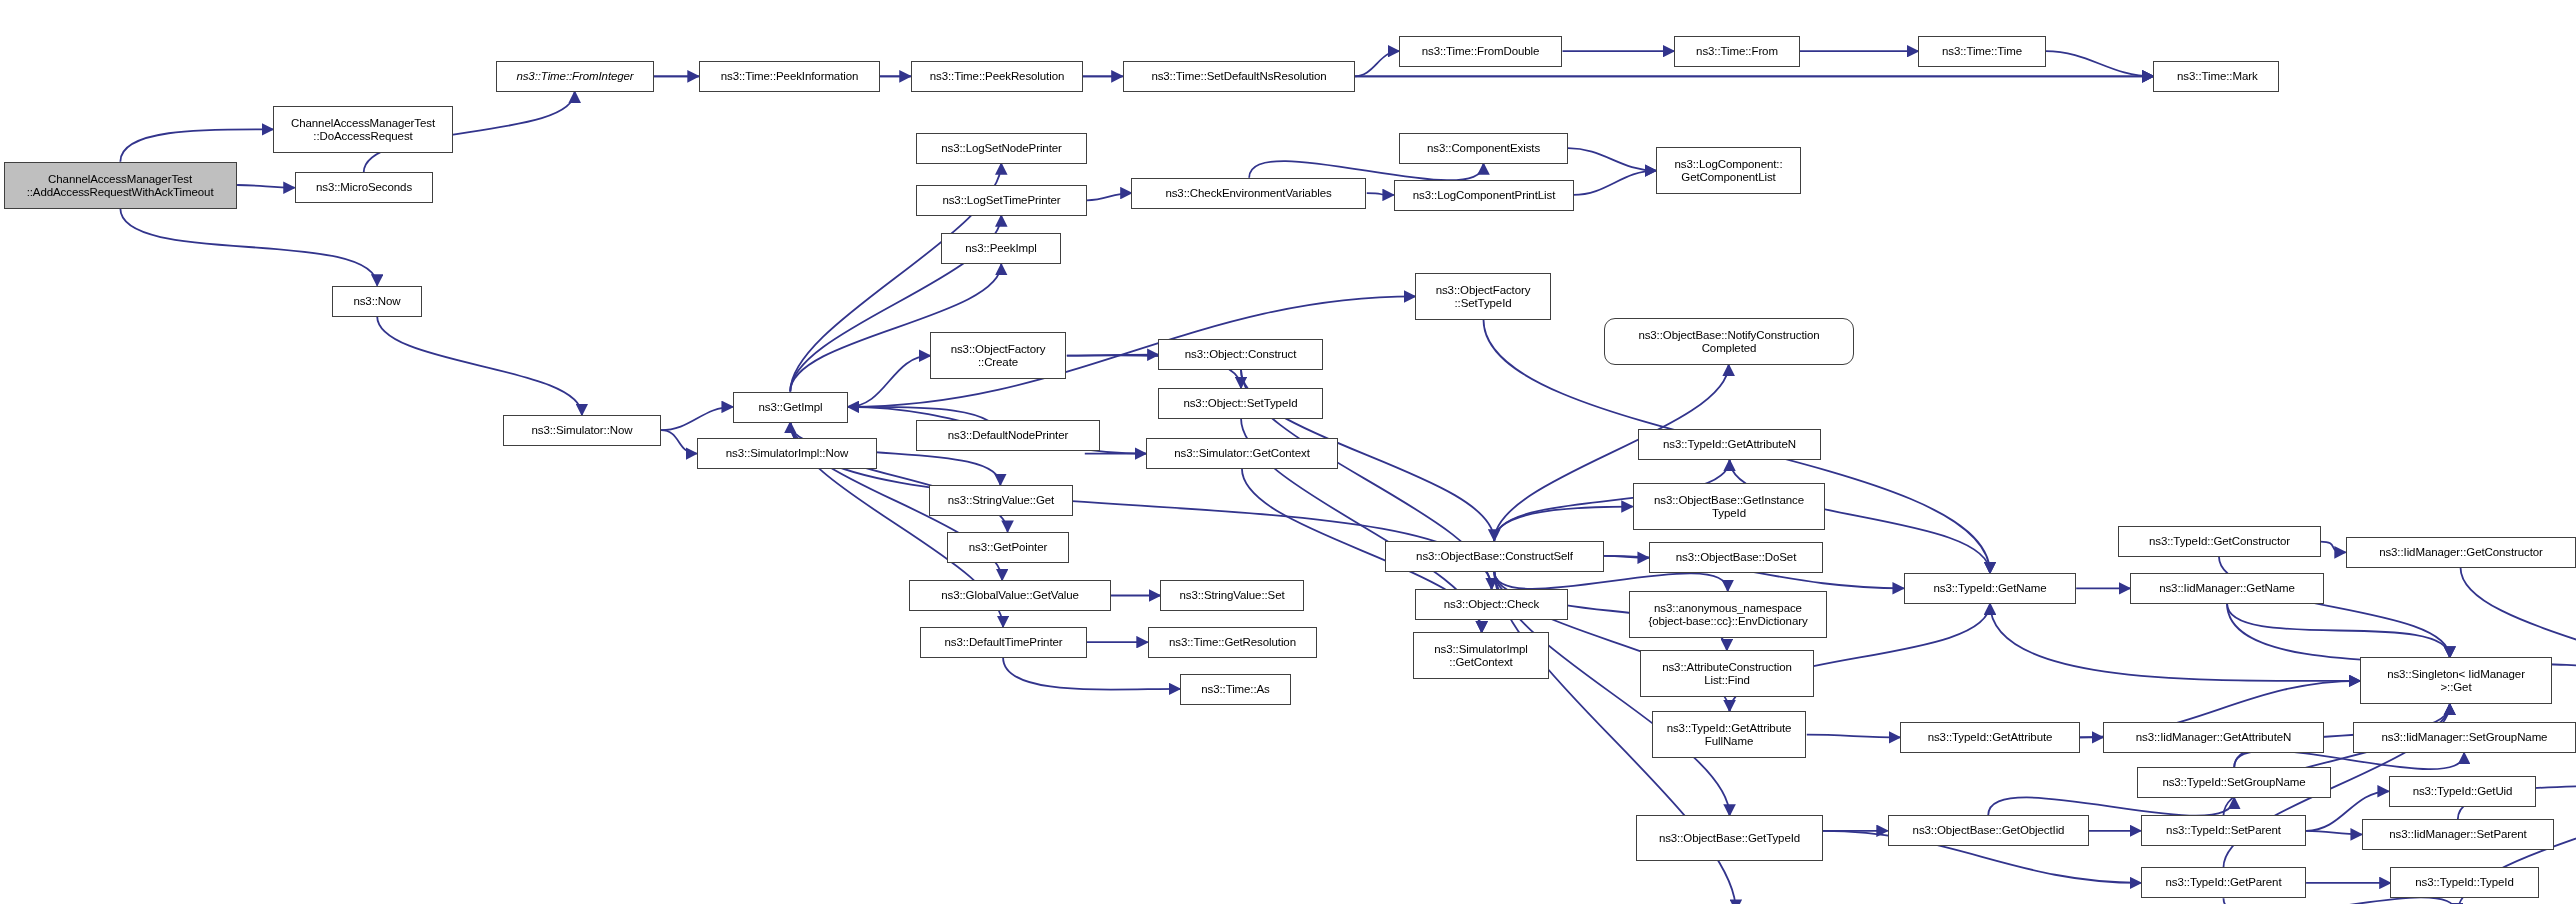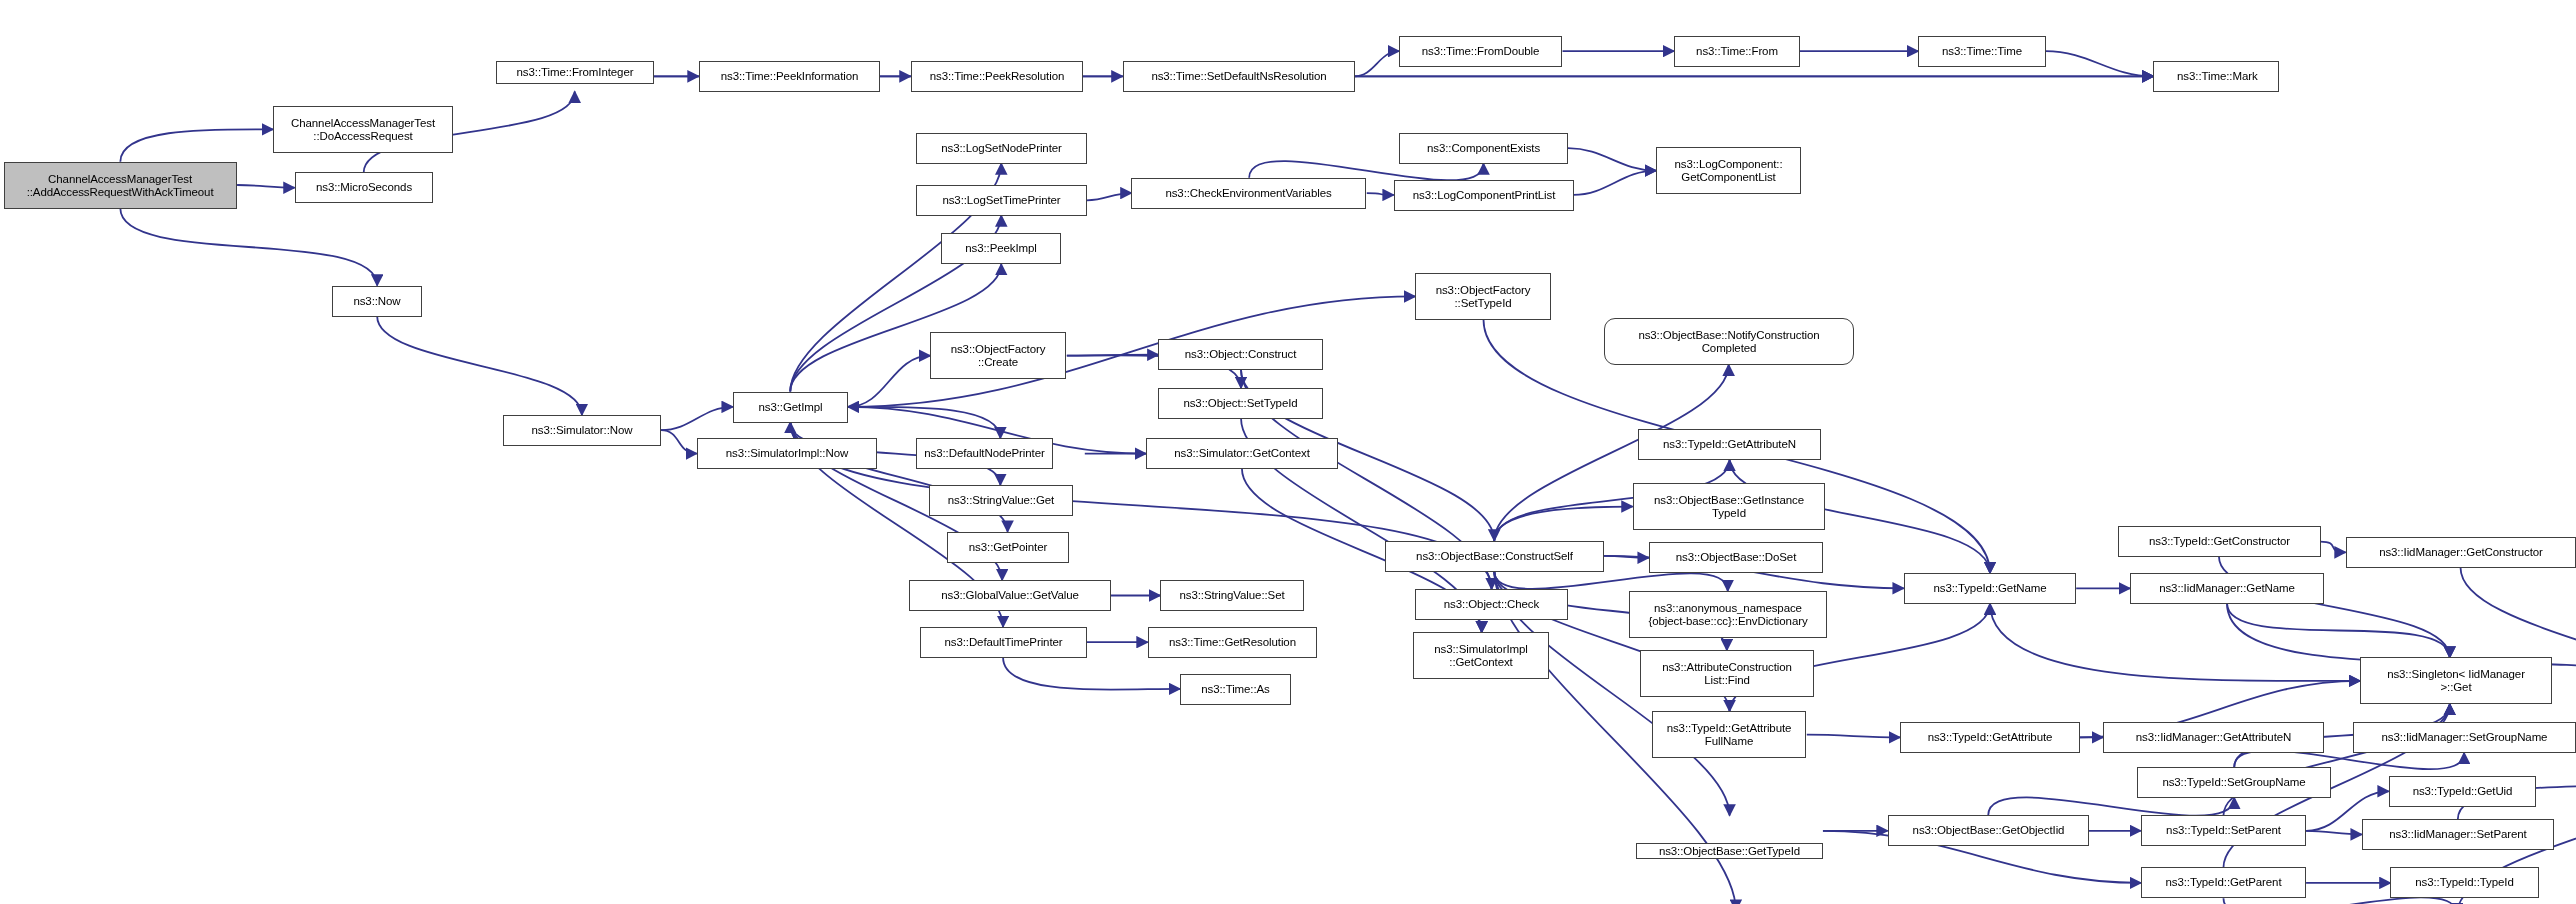--- a/index.html
+++ b/index.html
@@ -140,21 +140,21 @@
         <path d="M 2131.5 971.2500000000001 C 2282.1623775200696 971.2500000000001, 2352.5376224799306 1032.15, 2503.2000000000003 1032.15" fill="none" stroke="#32348c" stroke-width="2.1" marker-end="url(#arrow)"></path>
       </g>
   </svg>
   <div id="nodes">
       <div class="node root" style="left: 3.6px; top: 162px; width: 233px; height: 47px;"><span>ChannelAccessManagerTest
 ::AddAccessRequestWithAckTimeout</span></div>
       <div class="node" style="left: 273px; top: 106px; width: 180px; height: 47px;"><span>ChannelAccessManagerTest
 ::DoAccessRequest</span></div>
       <div class="node" style="left: 295px; top: 172px; width: 138px; height: 30.5px;"><span>ns3::MicroSeconds</span></div>
       <div class="node" style="left: 332px; top: 286px; width: 90px; height: 30.5px;"><span>ns3::Now</span></div>
-      <div class="node" style="left: 496px; top: 61px; width: 158px; height: 23px;"><span>ns3::Time::FromInteger</span></div>
+      <div class="node" style="left: 496px; top: 61px; width: 158px; height: 31px; font-style: italic;"><span>ns3::Time::FromInteger</span></div>
       <div class="node" style="left: 699px; top: 61px; width: 181px; height: 30.5px;"><span>ns3::Time::PeekInformation</span></div>
       <div class="node" style="left: 911px; top: 61px; width: 172px; height: 30.5px;"><span>ns3::Time::PeekResolution</span></div>
       <div class="node" style="left: 1123px; top: 61px; width: 232px; height: 30.5px;"><span>ns3::Time::SetDefaultNsResolution</span></div>
       <div class="node" style="left: 1399px; top: 36px; width: 163px; height: 30.5px;"><span>ns3::Time::FromDouble</span></div>
       <div class="node" style="left: 1674px; top: 36px; width: 126px; height: 30.5px;"><span>ns3::Time::From</span></div>
       <div class="node" style="left: 1918px; top: 36px; width: 128px; height: 30.5px;"><span>ns3::Time::Time</span></div>
       <div class="node" style="left: 2153px; top: 61px; width: 126px; height: 30.5px; padding-left: 6px;"><span>ns3::Time::Mark</span></div>
       <div class="node" style="left: 916px; top: 133px; width: 171px; height: 30.5px;"><span>ns3::LogSetNodePrinter</span></div>
       <div class="node" style="left: 916px; top: 185px; width: 171px; height: 30.5px;"><span>ns3::LogSetTimePrinter</span></div>
       <div class="node" style="left: 941px; top: 233px; width: 120px; height: 30.5px;"><span>ns3::PeekImpl</span></div>
@@ -163,21 +163,21 @@
       <div class="node" style="left: 1394px; top: 180px; width: 180px; height: 30.5px;"><span>ns3::LogComponentPrintList</span></div>
       <div class="node" style="left: 1656px; top: 147px; width: 145px; height: 47px;"><span>ns3::LogComponent::
 GetComponentList</span></div>
       <div class="node" style="left: 1415px; top: 273px; width: 136px; height: 47px;"><span>ns3::ObjectFactory
 ::SetTypeId</span></div>
       <div class="node" style="left: 930px; top: 332px; width: 136px; height: 47px;"><span>ns3::ObjectFactory
 ::Create</span></div>
       <div class="node" style="left: 733px; top: 392px; width: 115px; height: 30.5px;"><span>ns3::GetImpl</span></div>
       <div class="node" style="left: 503px; top: 415px; width: 158px; height: 30.5px;"><span>ns3::Simulator::Now</span></div>
       <div class="node" style="left: 697px; top: 438px; width: 180px; height: 30.5px;"><span>ns3::SimulatorImpl::Now</span></div>
-      <div class="node" style="left: 916px; top: 438px; width: 137px; height: 30.5px;"><span>ns3::DefaultNodePrinter</span></div>
+      <div class="node" style="left: 916px; top: 420px; width: 184px; height: 30.5px;"><span>ns3::DefaultNodePrinter</span></div>
       <div class="node" style="left: 929px; top: 485px; width: 144px; height: 30.5px;"><span>ns3::StringValue::Get</span></div>
       <div class="node" style="left: 947px; top: 532px; width: 122px; height: 30.5px;"><span>ns3::GetPointer</span></div>
       <div class="node" style="left: 909px; top: 580px; width: 202px; height: 30.5px;"><span>ns3::GlobalValue::GetValue</span></div>
       <div class="node" style="left: 920px; top: 627px; width: 167px; height: 30.5px;"><span>ns3::DefaultTimePrinter</span></div>
       <div class="node" style="left: 1158px; top: 339px; width: 165px; height: 30.5px;"><span>ns3::Object::Construct</span></div>
       <div class="node" style="left: 1158px; top: 388px; width: 165px; height: 30.5px;"><span>ns3::Object::SetTypeId</span></div>
       <div class="node" style="left: 1146px; top: 438px; width: 192px; height: 30.5px;"><span>ns3::Simulator::GetContext</span></div>
       <div class="node" style="left: 1160px; top: 580px; width: 144px; height: 30.5px;"><span>ns3::StringValue::Set</span></div>
       <div class="node" style="left: 1148px; top: 627px; width: 169px; height: 30.5px;"><span>ns3::Time::GetResolution</span></div>
       <div class="node" style="left: 1180px; top: 674px; width: 111px; height: 30.5px;"><span>ns3::Time::As</span></div>
@@ -190,21 +190,21 @@
       <div class="node" style="left: 1638px; top: 429px; width: 183px; height: 30.5px;"><span>ns3::TypeId::GetAttributeN</span></div>
       <div class="node" style="left: 1633px; top: 483px; width: 192px; height: 47px;"><span>ns3::ObjectBase::GetInstance
 TypeId</span></div>
       <div class="node" style="left: 1649px; top: 542px; width: 174px; height: 30.5px;"><span>ns3::ObjectBase::DoSet</span></div>
       <div class="node" style="left: 1629px; top: 591px; width: 198px; height: 47px;"><span>ns3::anonymous_namespace
 {object-base::cc}::EnvDictionary</span></div>
       <div class="node" style="left: 1640px; top: 650px; width: 174px; height: 47px;"><span>ns3::AttributeConstruction
 List::Find</span></div>
       <div class="node" style="left: 1652px; top: 711px; width: 154px; height: 47px;"><span>ns3::TypeId::GetAttribute
 FullName</span></div>
-      <div class="node" style="left: 1636px; top: 815px; width: 187px; height: 16px; margin-top: 28px;"><span>ns3::ObjectBase::GetTypeId</span></div>
+      <div class="node" style="left: 1636px; top: 815px; width: 187px; height: 46px;"><span>ns3::ObjectBase::GetTypeId</span></div>
       <div class="node" style="left: 1904px; top: 573px; width: 172px; height: 30.5px;"><span>ns3::TypeId::GetName</span></div>
       <div class="node" style="left: 1900px; top: 722px; width: 180px; height: 30.5px;"><span>ns3::TypeId::GetAttribute</span></div>
       <div class="node" style="left: 1888px; top: 815px; width: 201px; height: 30.5px;"><span>ns3::ObjectBase::GetObjectIid</span></div>
       <div class="node" style="left: 2118px; top: 526px; width: 203px; height: 30.5px;"><span>ns3::TypeId::GetConstructor</span></div>
       <div class="node" style="left: 2130px; top: 573px; width: 194px; height: 30.5px;"><span>ns3::IidManager::GetName</span></div>
       <div class="node" style="left: 2103px; top: 722px; width: 221px; height: 30.5px;"><span>ns3::IidManager::GetAttributeN</span></div>
       <div class="node" style="left: 2137px; top: 767px; width: 194px; height: 30.5px;"><span>ns3::TypeId::SetGroupName</span></div>
       <div class="node" style="left: 2141px; top: 815px; width: 165px; height: 30.5px;"><span>ns3::TypeId::SetParent</span></div>
       <div class="node" style="left: 2141px; top: 867px; width: 165px; height: 30.5px;"><span>ns3::TypeId::GetParent</span></div>
       <div class="node" style="left: 2360px; top: 657px; width: 192px; height: 47px;"><span>ns3::Singleton&lt; IidManager

